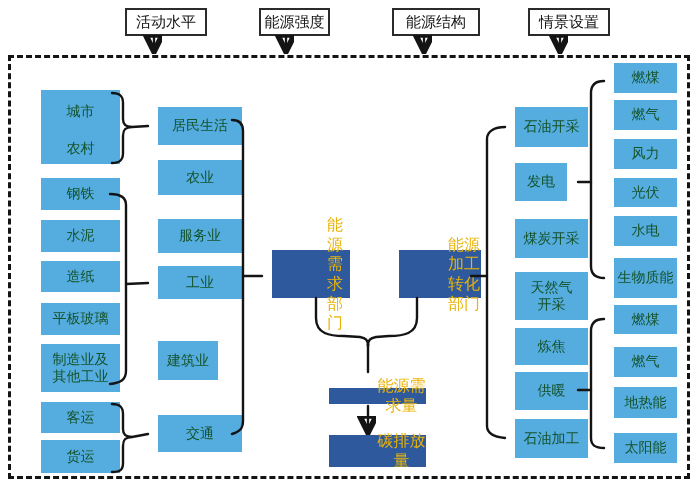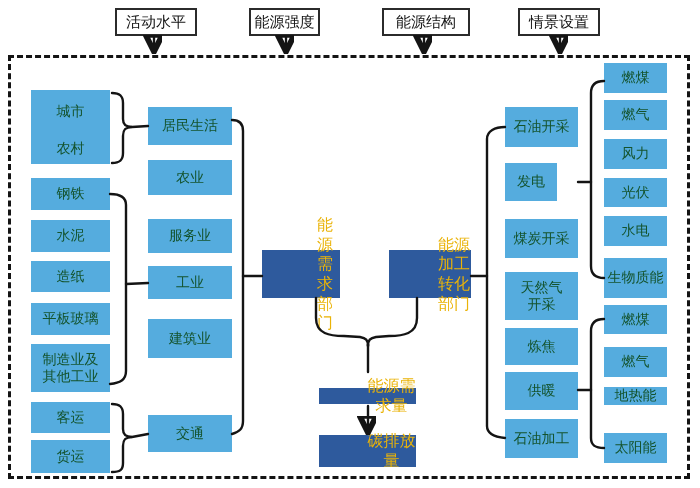--- a/index.html
+++ b/index.html
@@ -19,20 +19,21 @@
   }
   .node {
     position: absolute;
     display: flex;
     align-items: center;
     justify-content: center;
     text-align: center;
     white-space: pre-line;
     line-height: 1.22;
     box-sizing: border-box;
+    margin-left: 10px;
   }
   .light {
     background: #55ACDE;
     color: #14532d;
     font-size: 14px;
   }
   .dark {
     background: #2E5A9D;
     color: #eab308;
     font-size: 16px;
@@ -76,21 +77,21 @@
   <div class="node light" style="left:31px;top:303px;width:79px;height:32px">平板玻璃</div>
   <div class="node light" style="left:31px;top:344px;width:79px;height:48px">制造业及
 其他工业</div>
   <div class="node light" style="left:31px;top:402px;width:79px;height:31px">客运</div>
   <div class="node light" style="left:31px;top:440px;width:79px;height:33px">货运</div>
 
   <div class="node light" style="left:148px;top:107px;width:84px;height:38px">居民生活</div>
   <div class="node light" style="left:148px;top:160px;width:84px;height:35px">农业</div>
   <div class="node light" style="left:148px;top:219px;width:84px;height:34px">服务业</div>
   <div class="node light" style="left:148px;top:266px;width:84px;height:33px">工业</div>
-  <div class="node light" style="left:148px;top:319px;width:84px;height:39px">建筑业</div>
+  <div class="node light" style="left:148px;top:341px;width:60px;height:39px">建筑业</div>
   <div class="node light" style="left:148px;top:415px;width:84px;height:37px">交通</div>
 
   <div class="node dark" style="left:262px;top:250px;width:78px;height:48px">能源需求
 部门</div>
   <div class="node dark" style="left:389px;top:250px;width:82px;height:48px">能源加工
 转化部门</div>
   <div class="node dark" style="left:319px;top:388px;width:97px;height:16px">能源需求量</div>
   <div class="node dark" style="left:319px;top:435px;width:97px;height:32px">碳排放量</div>
 
   <div class="node light" style="left:505px;top:107px;width:73px;height:40px">石油开采</div>
@@ -104,21 +105,21 @@
 
   <div class="node light" style="left:604px;top:63px;width:63px;height:30px">燃煤</div>
   <div class="node light" style="left:604px;top:100px;width:63px;height:30px">燃气</div>
   <div class="node light" style="left:604px;top:139px;width:63px;height:30px">风力</div>
   <div class="node light" style="left:604px;top:178px;width:63px;height:29px">光伏</div>
   <div class="node light" style="left:604px;top:216px;width:63px;height:30px">水电</div>
   <div class="node light" style="left:604px;top:258px;width:63px;height:40px">生物质能</div>
 
   <div class="node light" style="left:604px;top:305px;width:63px;height:29px">燃煤</div>
   <div class="node light" style="left:604px;top:347px;width:63px;height:30px">燃气</div>
-  <div class="node light" style="left:604px;top:387px;width:63px;height:18px">地热能</div>
+  <div class="node light" style="left:604px;top:387px;width:63px;height:31px">地热能</div>
   <div class="node light" style="left:604px;top:433px;width:63px;height:30px">太阳能</div>
 
   <svg id="wires" width="700" height="488" viewBox="0 0 700 488">
     <defs>
       <marker id="arw" markerWidth="8" markerHeight="8" refX="5.5" refY="3.5" orient="auto">
         <path d="M0,0 L7,3.5 L0,7 Z" fill="#141414" stroke="none"></path>
       </marker>
     </defs>
 
     <line x1="154" y1="37" x2="154" y2="48" marker-end="url(#arw)"></line>

